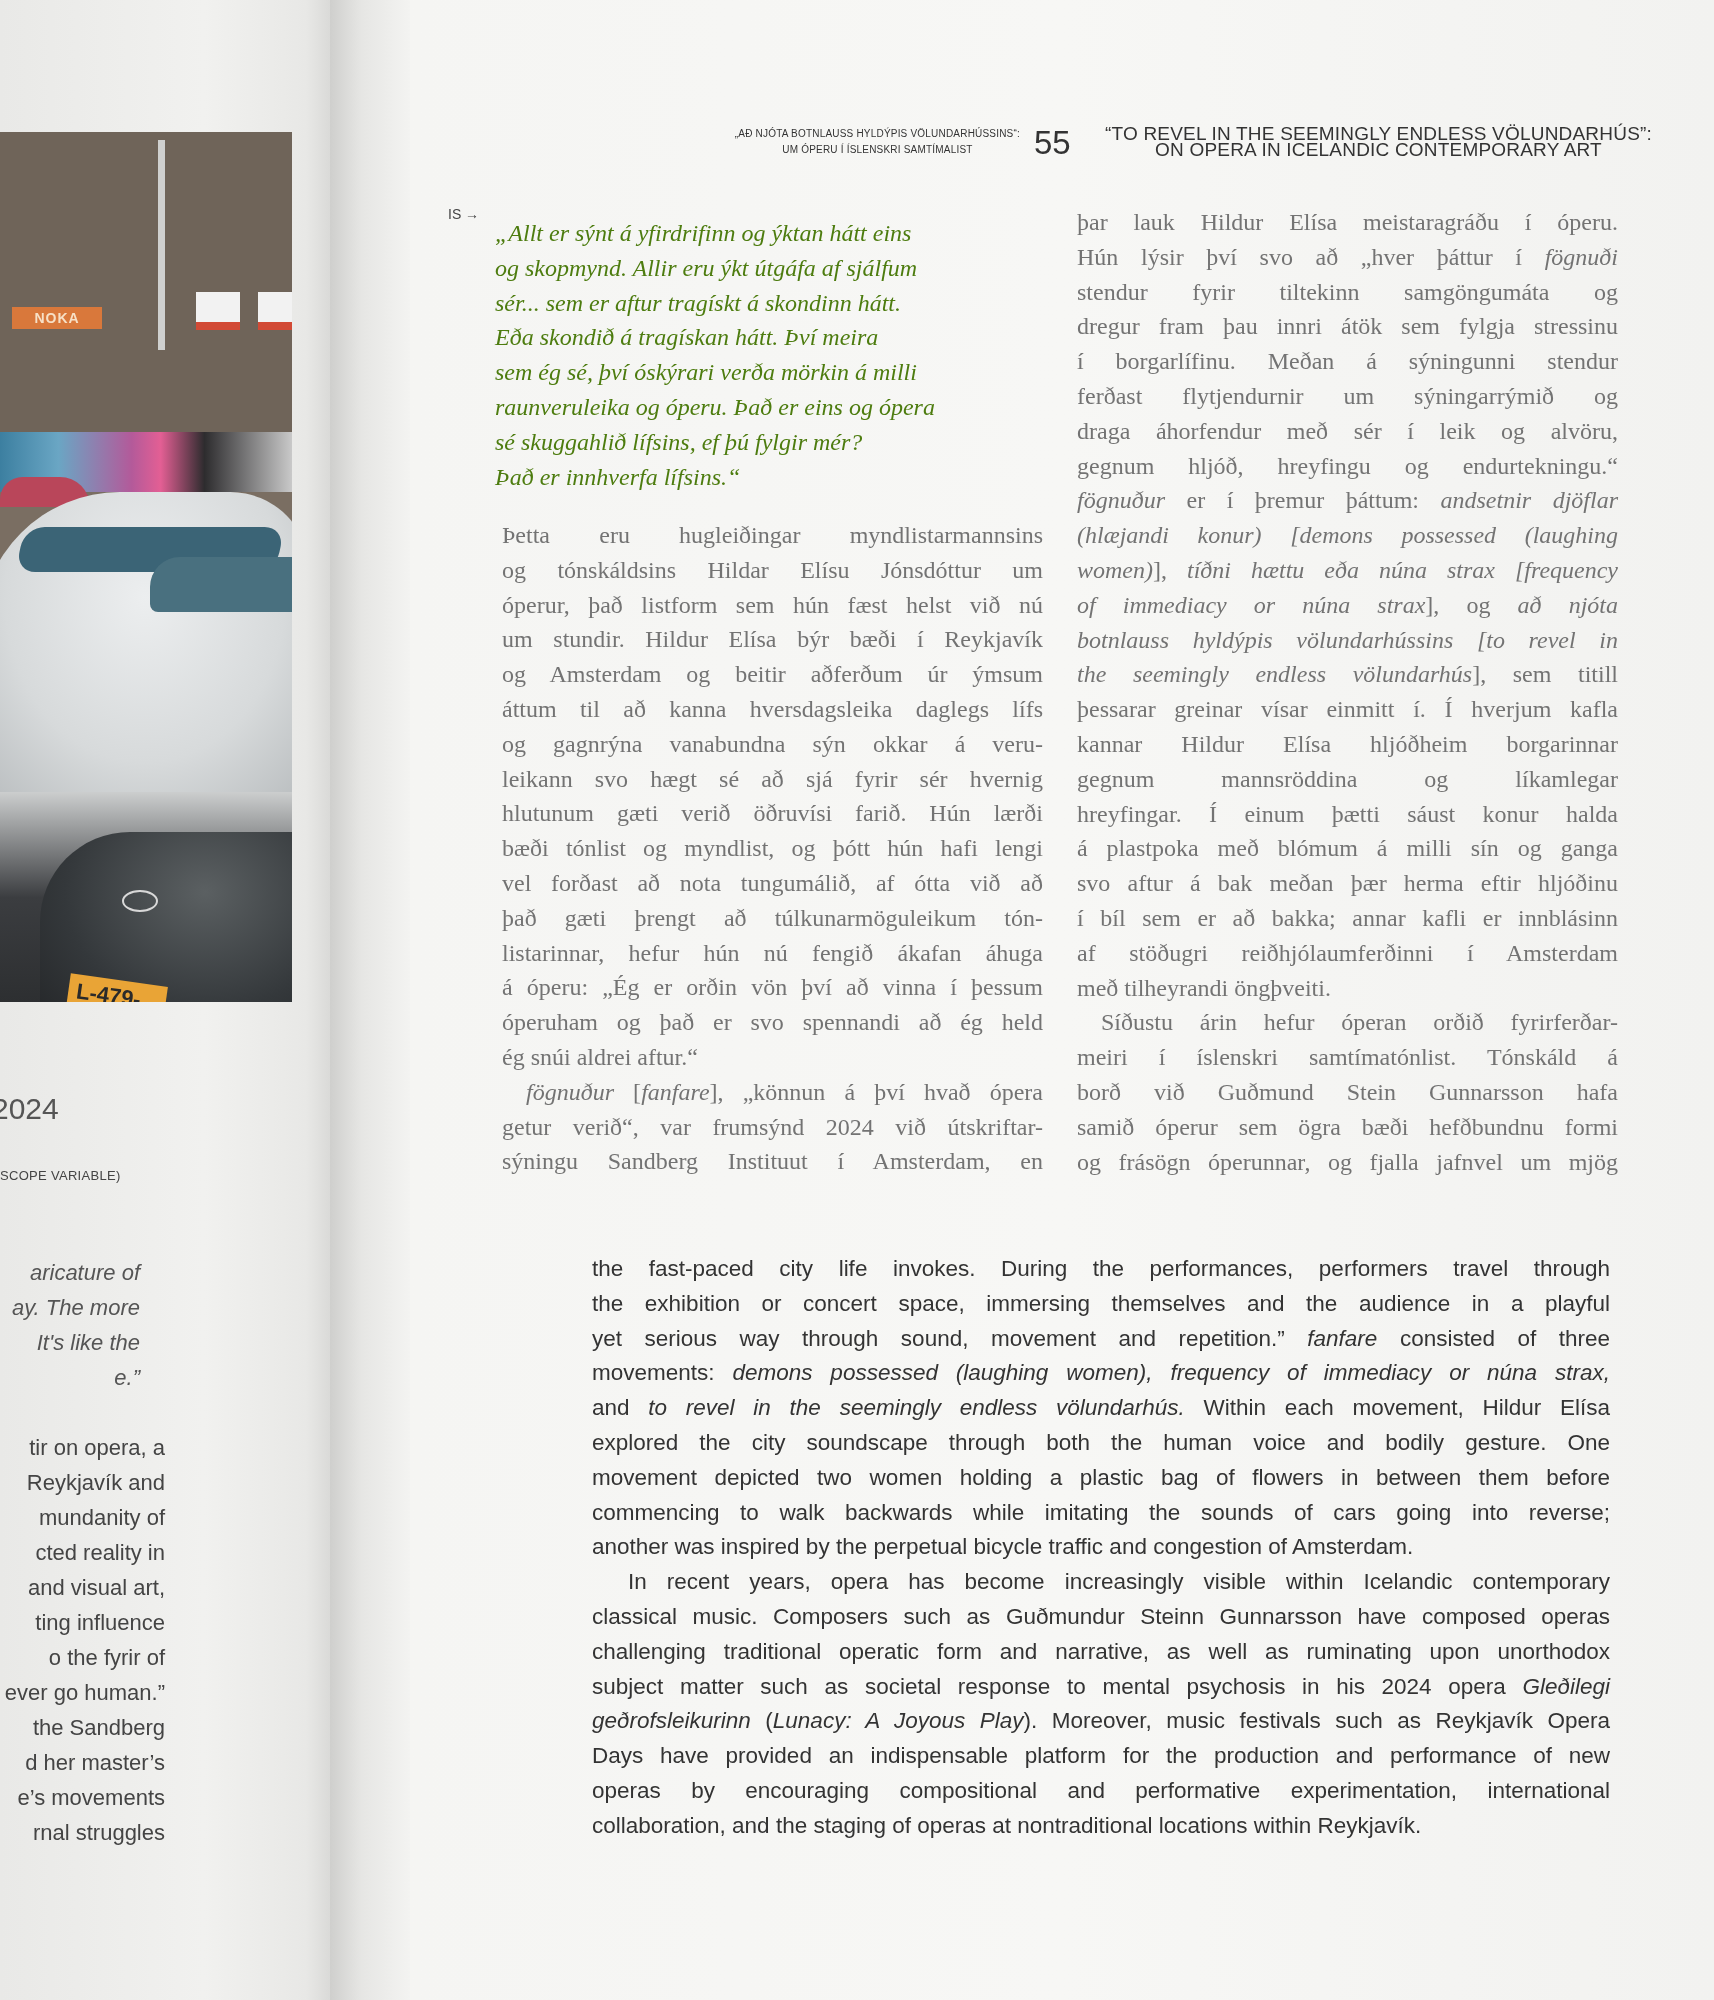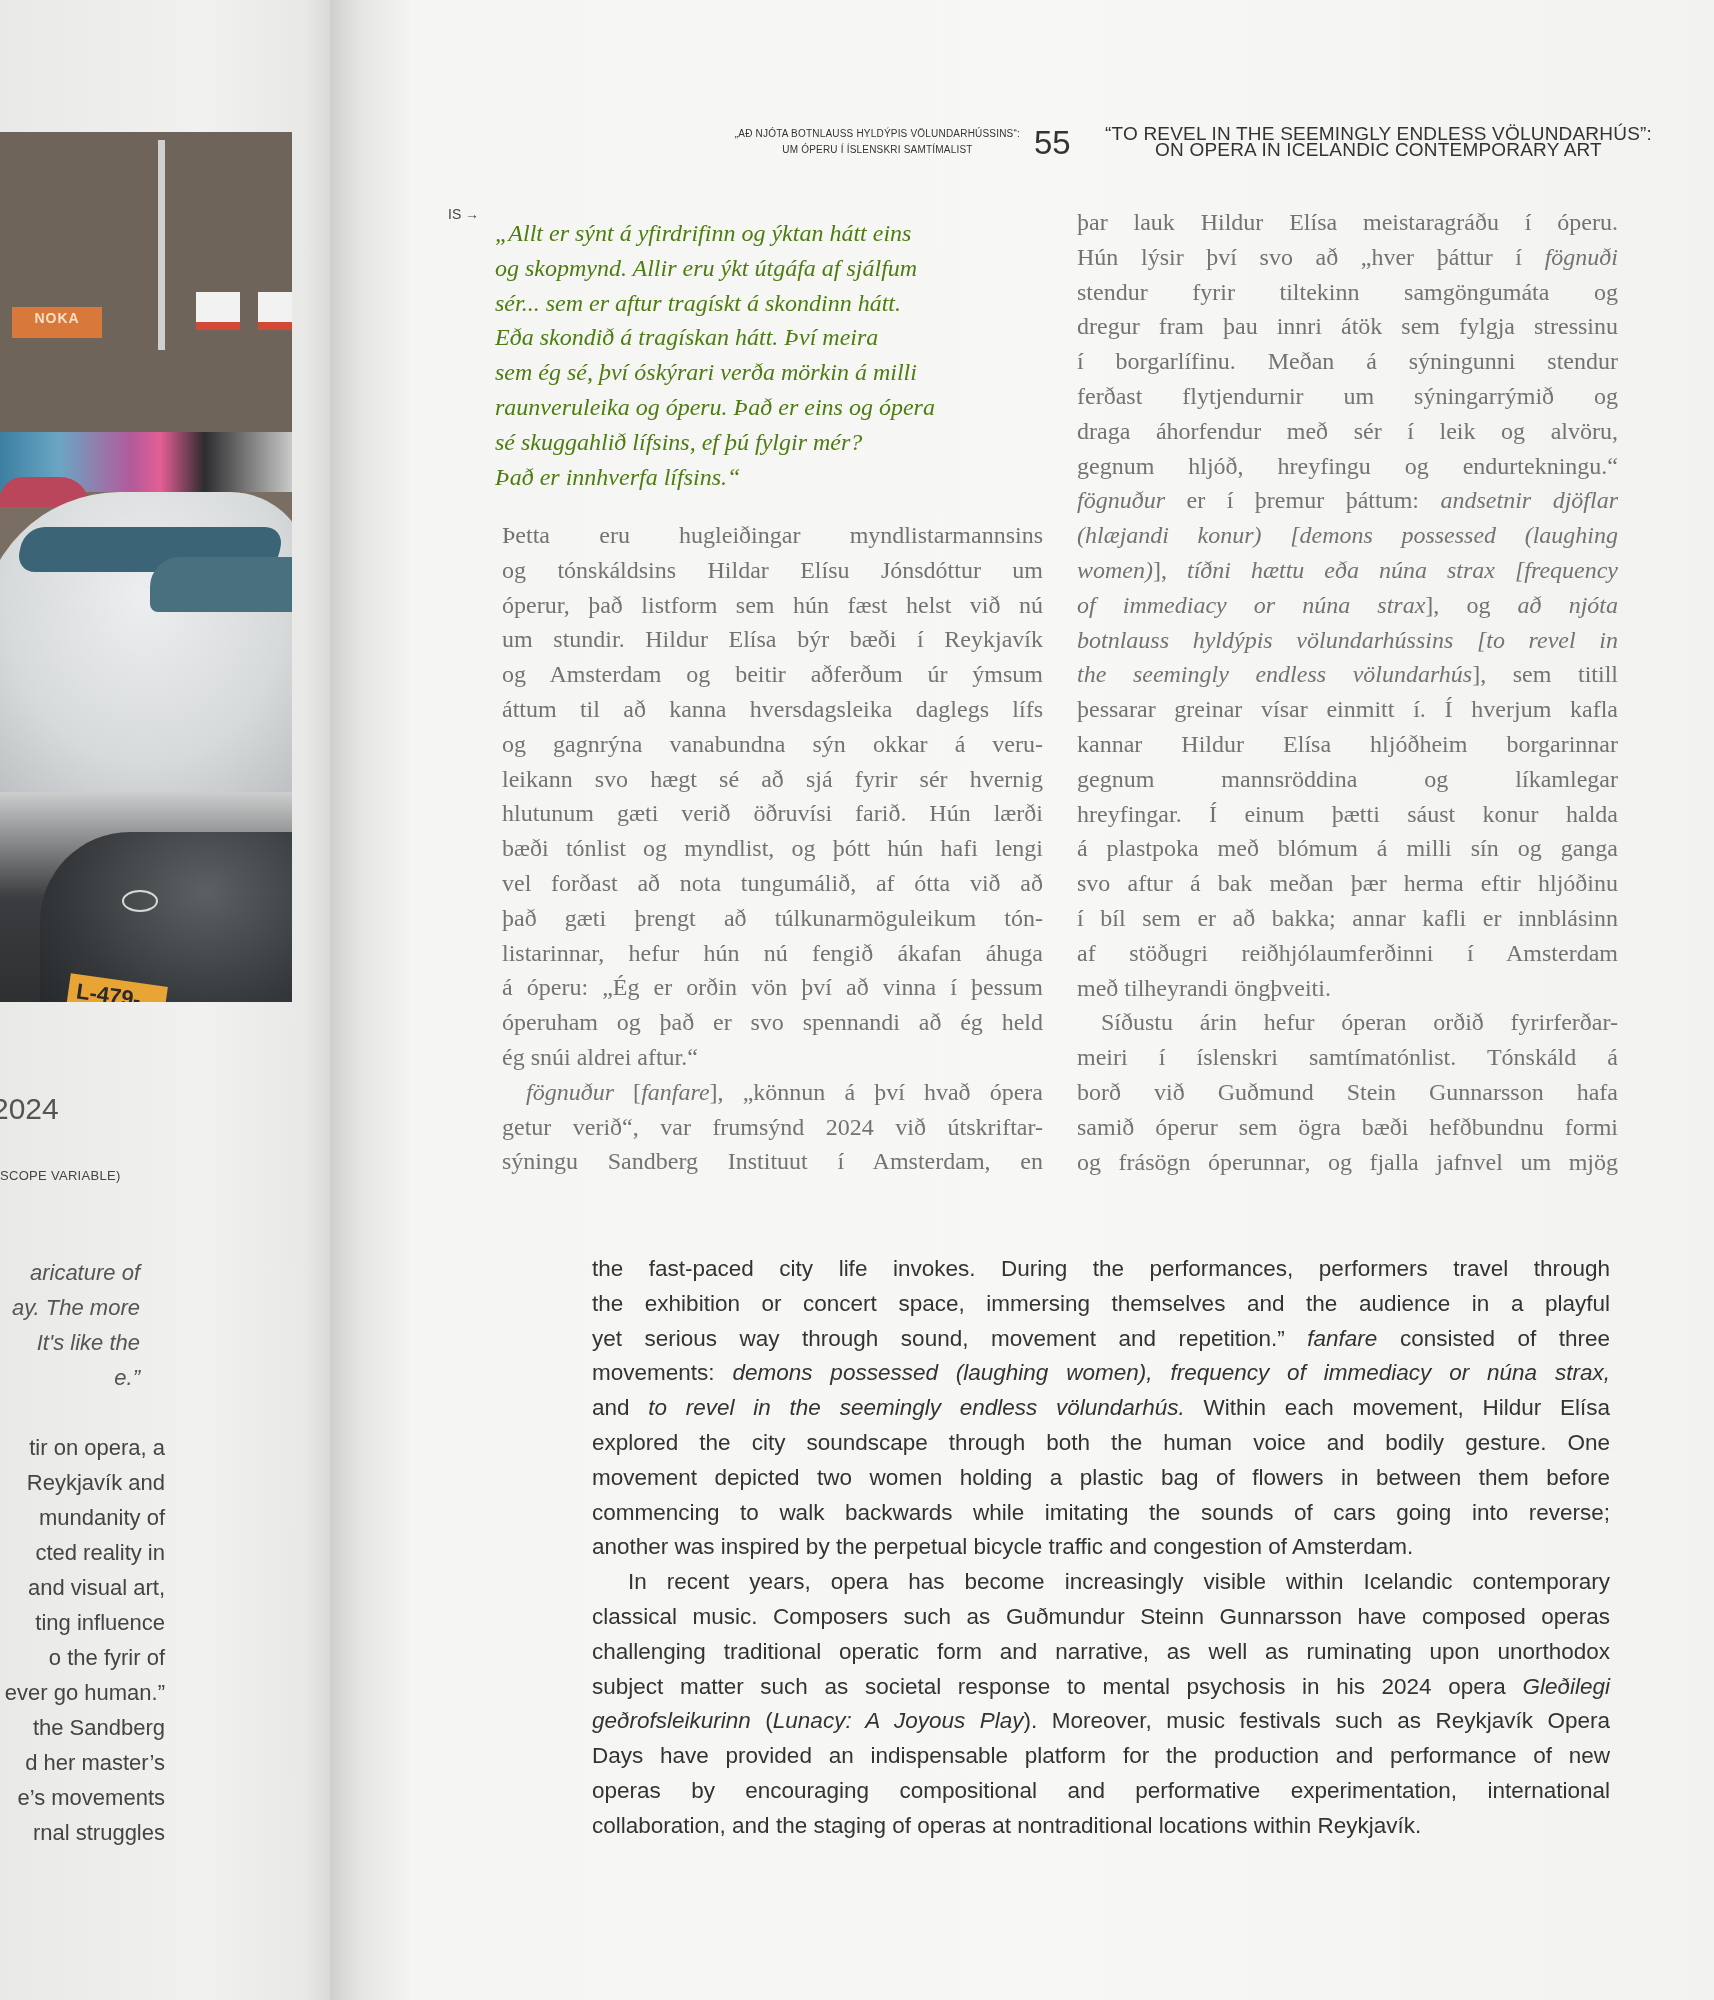--- a/index.html
+++ b/index.html
@@ -23,21 +23,21 @@
   }
   .photo {
     position:absolute; left:0; top:132px; width:292px; height:870px;
     overflow:hidden;
     background:linear-gradient(to bottom,#6e6358 0%,#7a6e62 40%,#7a6e62 50%,#8a8a8a 55%,#c9ccce 62%,#d6d8d8 75%,#3b3d40 88%,#2d2f31 100%);
   }
   .photo .wall { position:absolute; left:0; top:0; width:292px; height:300px; background:#6f6459; }
   .photo .pole { position:absolute; left:158px; top:8px; width:7px; height:210px; background:#cfd0cf; }
   .photo .graffiti { position:absolute; left:0; top:300px; width:292px; height:60px;
     background:linear-gradient(to right,#3c7fa0 0%,#6aa6c4 20%,#b35a9a 45%,#e35f94 55%,#2d2c2e 70%,#c9c9c9 100%); }
-  .photo .sign { position:absolute; left:12px; top:175px; width:90px; height:31px; background:#d9783b; color:#f7e0c6;
+  .photo .sign { position:absolute; left:12px; top:175px; width:90px; height:22px; background:#d9783b; color:#f7e0c6;
     font:bold 14px "Liberation Sans", sans-serif; letter-spacing:1px; text-align:center; line-height:22px; }
   .photo .window { position:absolute; top:160px; width:44px; height:30px; background:#f2f2f2; border-bottom:8px solid #d24a35; }
   .photo .car-red { position:absolute; left:0; top:345px; width:90px; height:30px; background:#b9465a; border-radius:30px 40px 0 0; }
   .photo .car-white { position:absolute; left:-20px; top:360px; width:330px; height:300px; background:radial-gradient(ellipse at 50% 35%,#eceeef 0%,#d7dadb 60%,#b9bdbf 100%); border-radius:140px 80px 20px 20px; }
   .photo .windshield { position:absolute; left:20px; top:395px; width:260px; height:45px; background:#3b6476; border-radius:20px; transform:skewX(-12deg); }
   .photo .windshield2 { position:absolute; left:150px; top:425px; width:150px; height:55px; background:#49707f; border-radius:30px 0 0 8px; }
   .photo .car-black { position:absolute; left:40px; top:700px; width:300px; height:200px; background:radial-gradient(ellipse at 55% 30%,#5b6062 0%,#34383b 60%,#232527 100%); border-radius:90px 0 0 0; }
   .photo .plate { position:absolute; left:68px; top:848px; width:90px; height:34px; background:#e9a436; color:#2a2a2a;
     font:bold 22px "Liberation Sans", sans-serif; line-height:34px; padding-left:8px; transform:rotate(8deg); }
   .photo .logo { position:absolute; left:122px; top:758px; width:32px; height:18px; border:2px solid #d8d8d8; border-radius:50%; }

